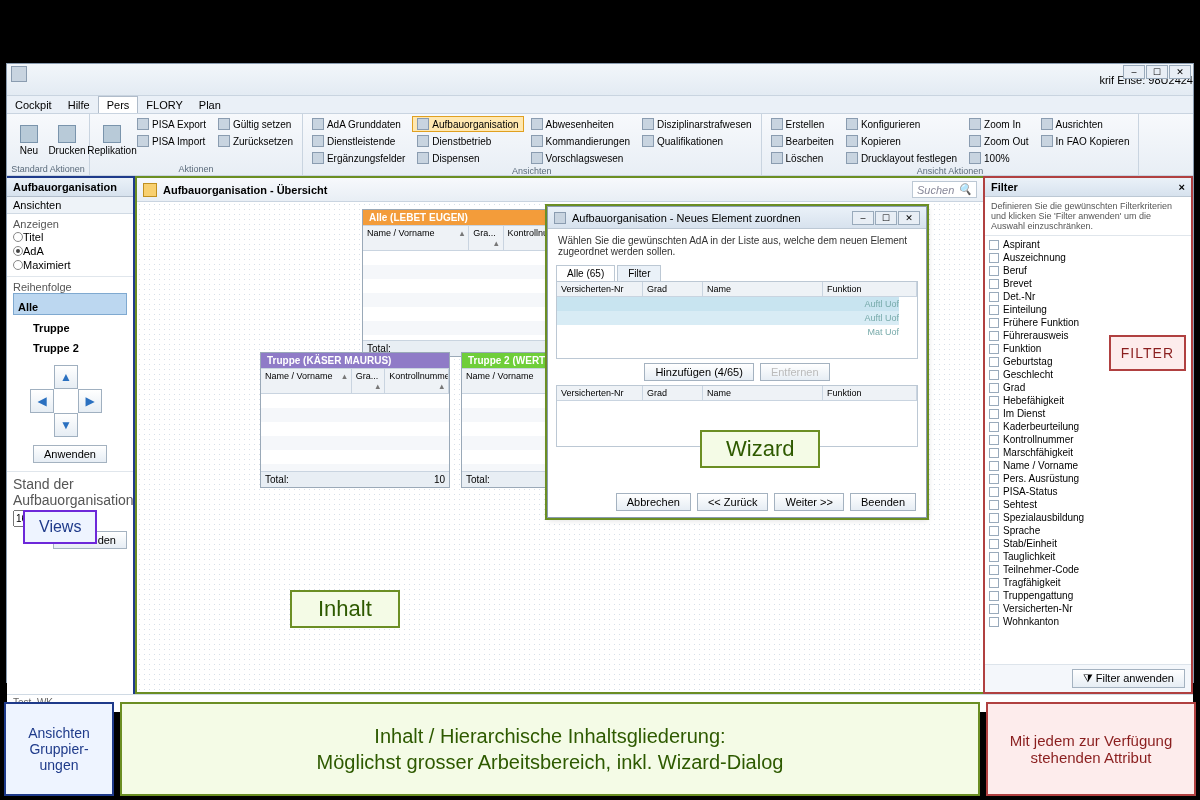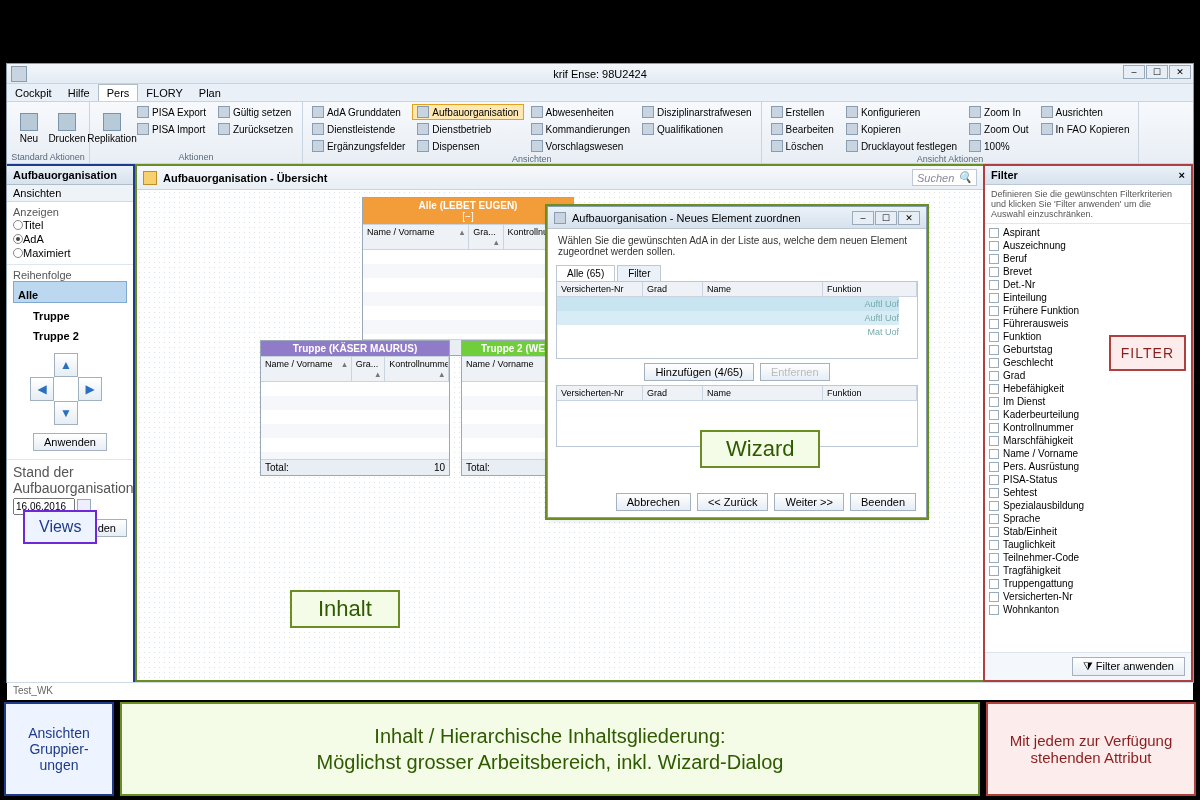--- a/index.html
+++ b/index.html
@@ -1,18 +1,18 @@
 <!DOCTYPE html>
 <html><head>
 <meta charset="utf-8">
 <style>
 * { box-sizing: border-box; margin: 0; padding: 0; font-family: "Segoe UI", Tahoma, Arial, sans-serif; }
 body { width: 1200px; height: 800px; background: #000; overflow: hidden; font-size: 11px; }
 .app-window { position: absolute; left: 6px; top: 63px; width: 1188px; height: 620px; background: #fff; border: 1px solid #8a9cb0; }
-.titlebar { height: 20px; background: linear-gradient(#f2f6fa,#e3ebf3); display: flex; align-items: center; justify-content: center; position: relative; border-bottom: 1px solid #c9d4e0; }
+.titlebar { height: 32px; background: linear-gradient(#f2f6fa,#e3ebf3); display: flex; align-items: center; justify-content: flex-end; position: relative; border-bottom: 1px solid #c9d4e0; }
 .titlebar-icon { position: absolute; left: 4px; top: 2px; width: 16px; height: 16px; background: #c8d4e0; border: 1px solid #8a9cb0; }
 .win-controls { position: absolute; right: 2px; top: 1px; display: flex; gap: 1px; }
 .win-btn { width: 22px; height: 14px; border: 1px solid #9ab; background: #e8eef5; font-size: 9px; text-align: center; line-height: 12px; }
 .menu-strip { height: 18px; background: #eaf0f7; display: flex; align-items: center; border-bottom: 1px solid #c9d4e0; font-size: 11px; }
 .menu-item { padding: 2px 8px; cursor: pointer; }
 .menu-item.active { background: #fff; border: 1px solid #b0bcca; border-bottom: none; }
 .ribbon { height: 62px; background: linear-gradient(#f7f9fc,#e8eef5); border-bottom: 1px solid #c9d4e0; display: flex; align-items: stretch; font-size: 10px; }
 .rgroup { border-right: 1px solid #c9d4e0; padding: 2px 4px; display: flex; flex-direction: column; justify-content: space-between; }
 .rgroup-body { display: flex; align-items: flex-start; gap: 2px; flex-wrap: wrap; }
 .rgroup-name { text-align: center; color: #5a6a7a; font-size: 9px; }
@@ -35,21 +35,21 @@
 .sb-tree .row.l2 { padding-left: 20px; }
 .arrows { display: grid; grid-template-columns: repeat(3,24px); grid-template-rows: repeat(3,24px); margin: 6px auto; width: 80px; }
 .arrow-btn { border: 1px solid #a0b0c0; background: linear-gradient(#fff,#e6edf4); display: flex; align-items: center; justify-content: center; color: #2a70c0; font-size: 12px; cursor: pointer; }
 .btn { padding: 2px 10px; border: 1px solid #a4b2c0; background: linear-gradient(#fff,#e6edf4); cursor: pointer; font-size: 11px; }
 .main { flex: 1; border: 2px solid #6b8e23; border-right: none; display: flex; flex-direction: column; min-width: 0; }
 .main-hdr { background: linear-gradient(#f7f9fc,#e8eef5); border-bottom: 1px solid #c9d4e0; padding: 3px 6px; display: flex; align-items: center; gap: 6px; }
 .main-hdr .hico { width: 14px; height: 14px; background: #f8d070; border: 1px solid #c09020; }
 .search { margin-left: auto; display: flex; align-items: center; border: 1px solid #bcc8d4; padding: 1px 4px; background: #fff; gap: 4px; color: #889; font-style: italic; justify-content: space-between; }
 .canvas { flex: 1; background-image: radial-gradient(#d8e0e8 0.5px, transparent 0.5px); background-size: 5px 5px; background-color: #fff; position: relative; overflow: hidden; }
 .card { position: absolute; background: #fff; border: 1px solid #9aa9b8; font-size: 10px; }
-.card .chdr { padding: 2px 6px; font-weight: bold; color: #fff; display: flex; justify-content: space-between; align-items: center; flex-direction: column; }
+.card .chdr { padding: 2px 6px; font-weight: bold; color: #fff; display: flex; justify-content: space-between; align-items: center; }
 .card.orange .chdr { background: #f39c3a; }
 .card.purple .chdr { background: #8f7bc7; }
 .card.green .chdr { background: #6fce3a; }
 .card .cols { display: flex; background: #eef2f6; border-top: 1px solid #c9d4e0; border-bottom: 1px solid #c9d4e0; }
 .card .col { padding: 2px 4px; border-right: 1px solid #c9d4e0; font-size: 9px; white-space: nowrap; overflow: hidden; }
 .card .cbody { height: var(--bh); background: repeating-linear-gradient(#fff,#fff 14px,#f5f7fa 14px,#f5f7fa 28px); border-bottom: 1px solid #c9d4e0; }
 .card .cft { padding: 2px 4px; display: flex; justify-content: space-between; background: #e8eef4; }
 
 .wizard { position: absolute; left: 547px; top: 206px; width: 380px; height: 312px; background: #fff; border: 1px solid #8a9cb0; box-shadow: 1px 2px 6px rgba(0,0,0,0.15); outline: 2px solid #6b8e23; outline-offset: 0; }
 .wizard .wtitle { height: 22px; background: linear-gradient(#eaf1f8,#d7e2ee); display: flex; align-items: center; padding: 0 6px; gap: 6px; font-size: 11px; border-bottom: 1px solid #bcc8d4; }

